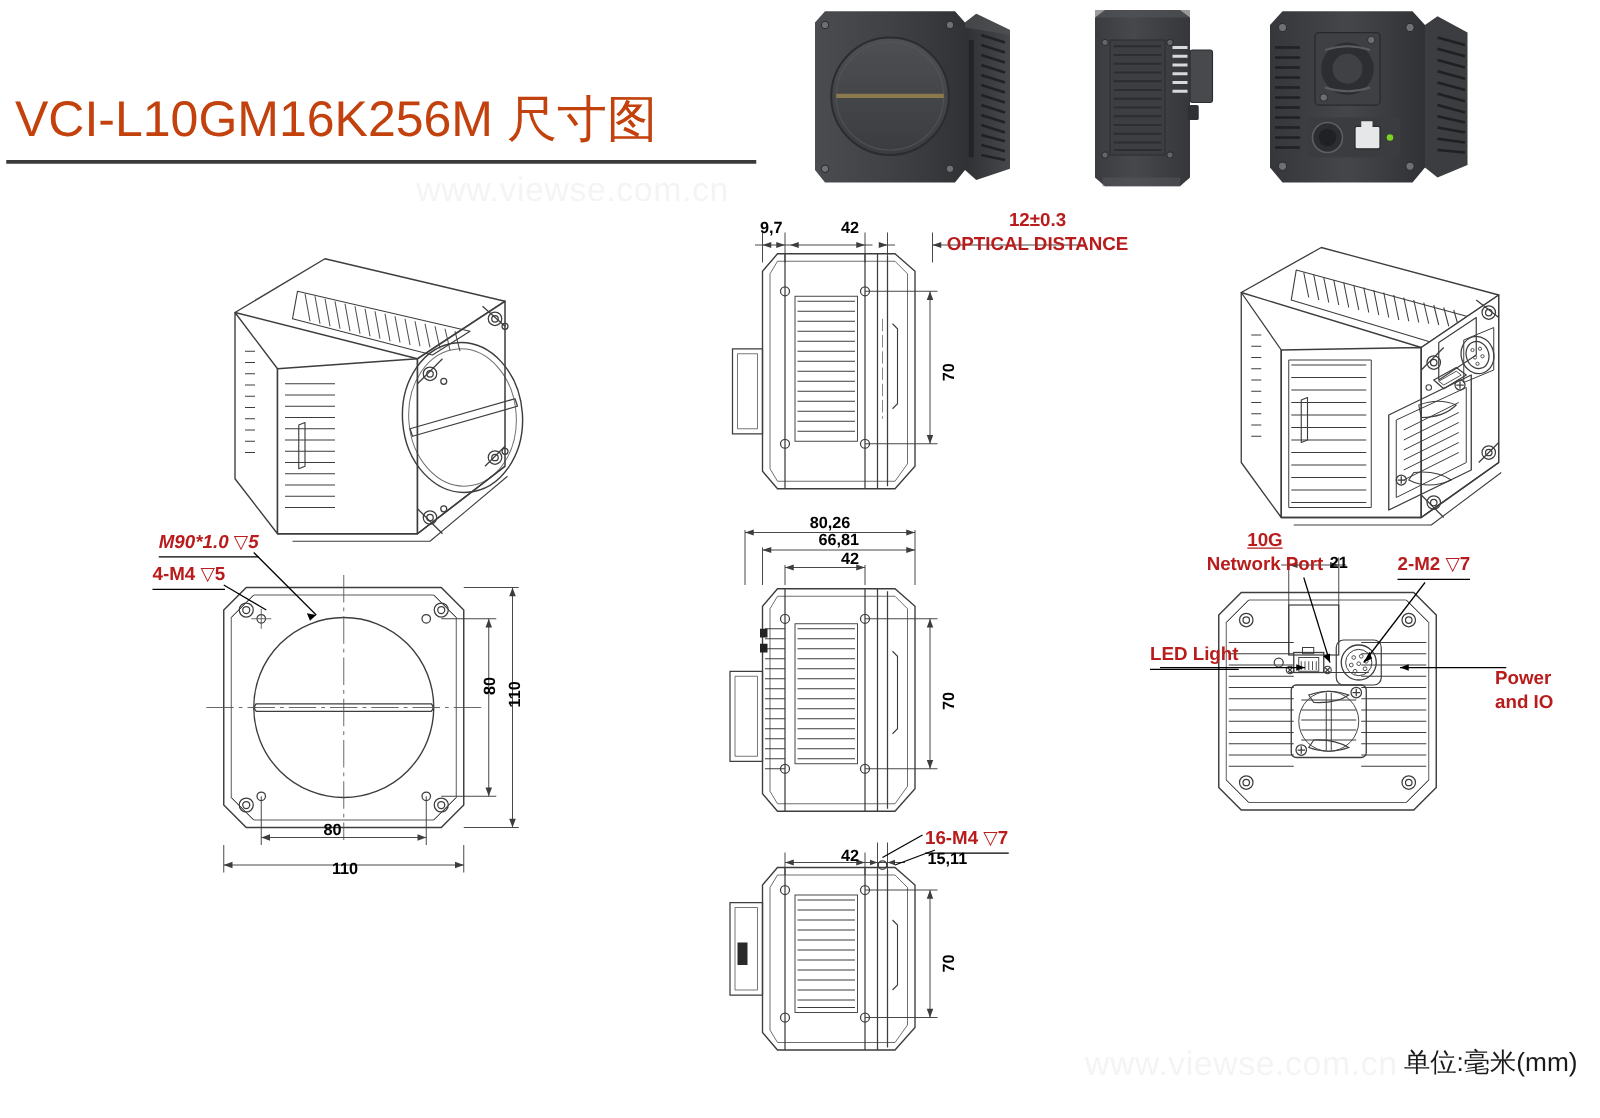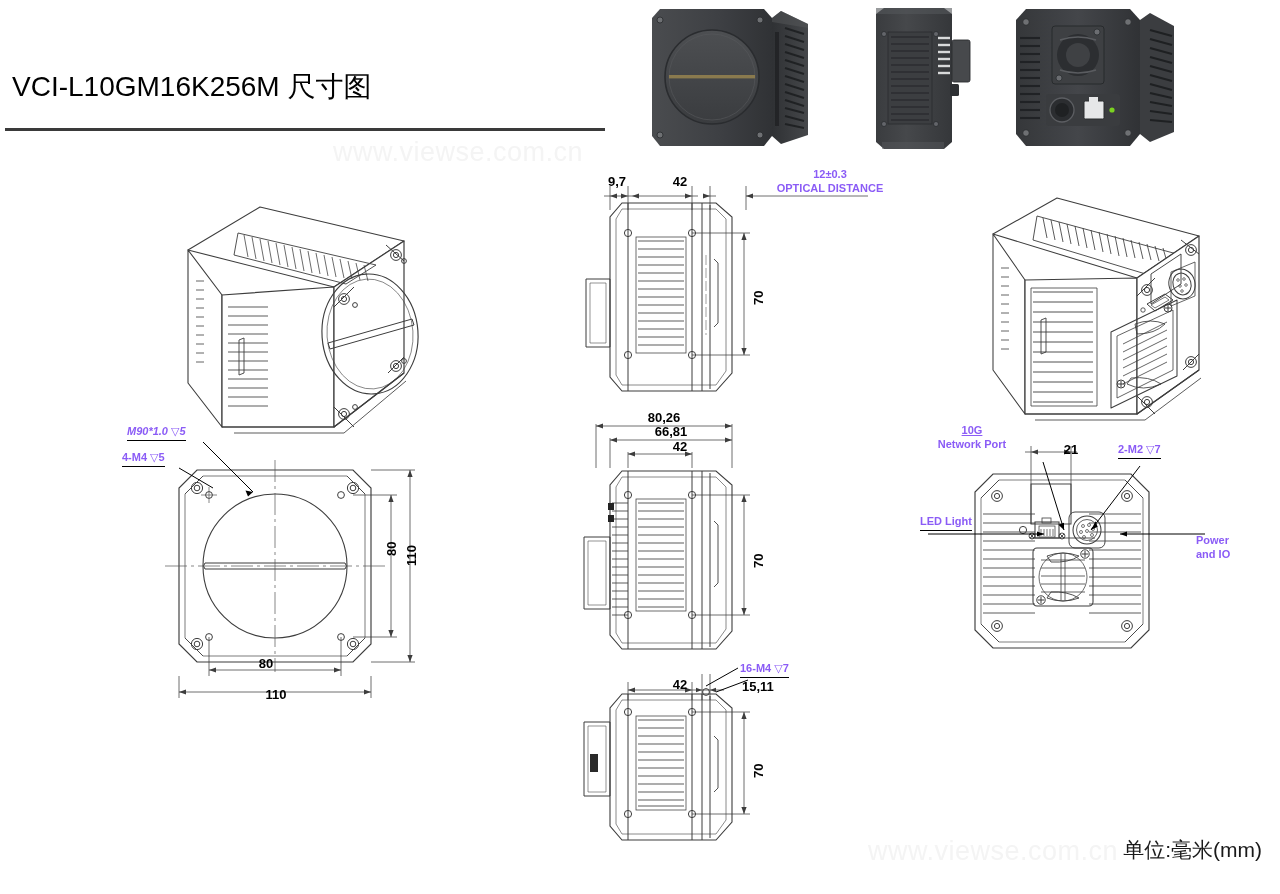--- a/index.html
+++ b/index.html
@@ -1,29 +1,29 @@
 <!DOCTYPE html>
 <html><head>
 <meta charset="utf-8">
 <style>
   html,body{margin:0;padding:0;background:#fff;}
   body{width:1280px;height:894px;position:relative;overflow:hidden;
        font-family:"Liberation Sans","DejaVu Sans",sans-serif;color:#1a1a1a;}
   .abs{position:absolute;}
   
-  #title{left:12px;top:68px;font-size:28px;color:#000000;letter-spacing:0px;white-space:nowrap;}
+  #title{left:12px;top:68px;font-size:40px;color:#c2410c;letter-spacing:0px;white-space:nowrap;}
   #title-rule{left:5px;top:128px;width:600px;height:3px;background:#3a3a3a;}
   
   .wm{color:#f4f4f4;font-size:27px;white-space:nowrap;letter-spacing:.5px;}
   #wm1{left:333px;top:137px;}
   #wm2{left:868px;top:836px;}
   
   #units{right:18px;top:836px;font-size:21px;color:#1a1a1a;white-space:nowrap;}
   
-  .ann{font-size:11px;font-weight:bold;color:#8b5cf6;white-space:nowrap;line-height:1.25;}
+  .ann{font-size:15px;font-weight:bold;color:#b91c1c;white-space:nowrap;line-height:1.25;}
   .ann.u{border-bottom:1.6px solid #000;padding-bottom:1px;}
   .dim{font-size:13px;font-weight:bold;color:#000;white-space:nowrap;}
   .ctr{text-align:center;}
   svg{display:block;overflow:visible;}
   
   .photo{background:#fff;}
 </style>
 </head>
 <body>
 
@@ -786,21 +786,21 @@
   <path d="M111 90 l6.6 -3.2 l-2 -5.6 z" fill="#000" stroke="none"></path>
 
   <path d="M-52 94 L64 94"></path>
   <path d="M64 94 l-7 -2.6 l0 5.2 z" fill="#000" stroke="none"></path>
 
   <path d="M225 94 L140 94"></path>
   <path d="M140 94 l7 -2.6 l0 5.2 z" fill="#000" stroke="none"></path>
 </svg>
 </div>
 
-<div class="abs ann ctr" style="left:972px;top:424px;width:110px;margin-left:-55px;text-decoration:underline;">
+<div class="abs ann ctr" style="left:1012px;top:424px;width:110px;margin-left:-55px;text-decoration:underline;">
   <div>10G</div>
   <div class="u" style="display:inline-block;">Network Port</div>
 </div>
 
 <div class="abs ann u" style="left:920px;top:515px;">LED Light</div>
 <div class="abs ann u" style="left:1118px;top:443px;">2-M2 ▽7</div>
 
 <div class="abs ann" style="left:1196px;top:494px;width:80px;margin-top:40px;">
   <div>Power</div>
   <div class="u" style="display:inline-block;">and IO</div>

